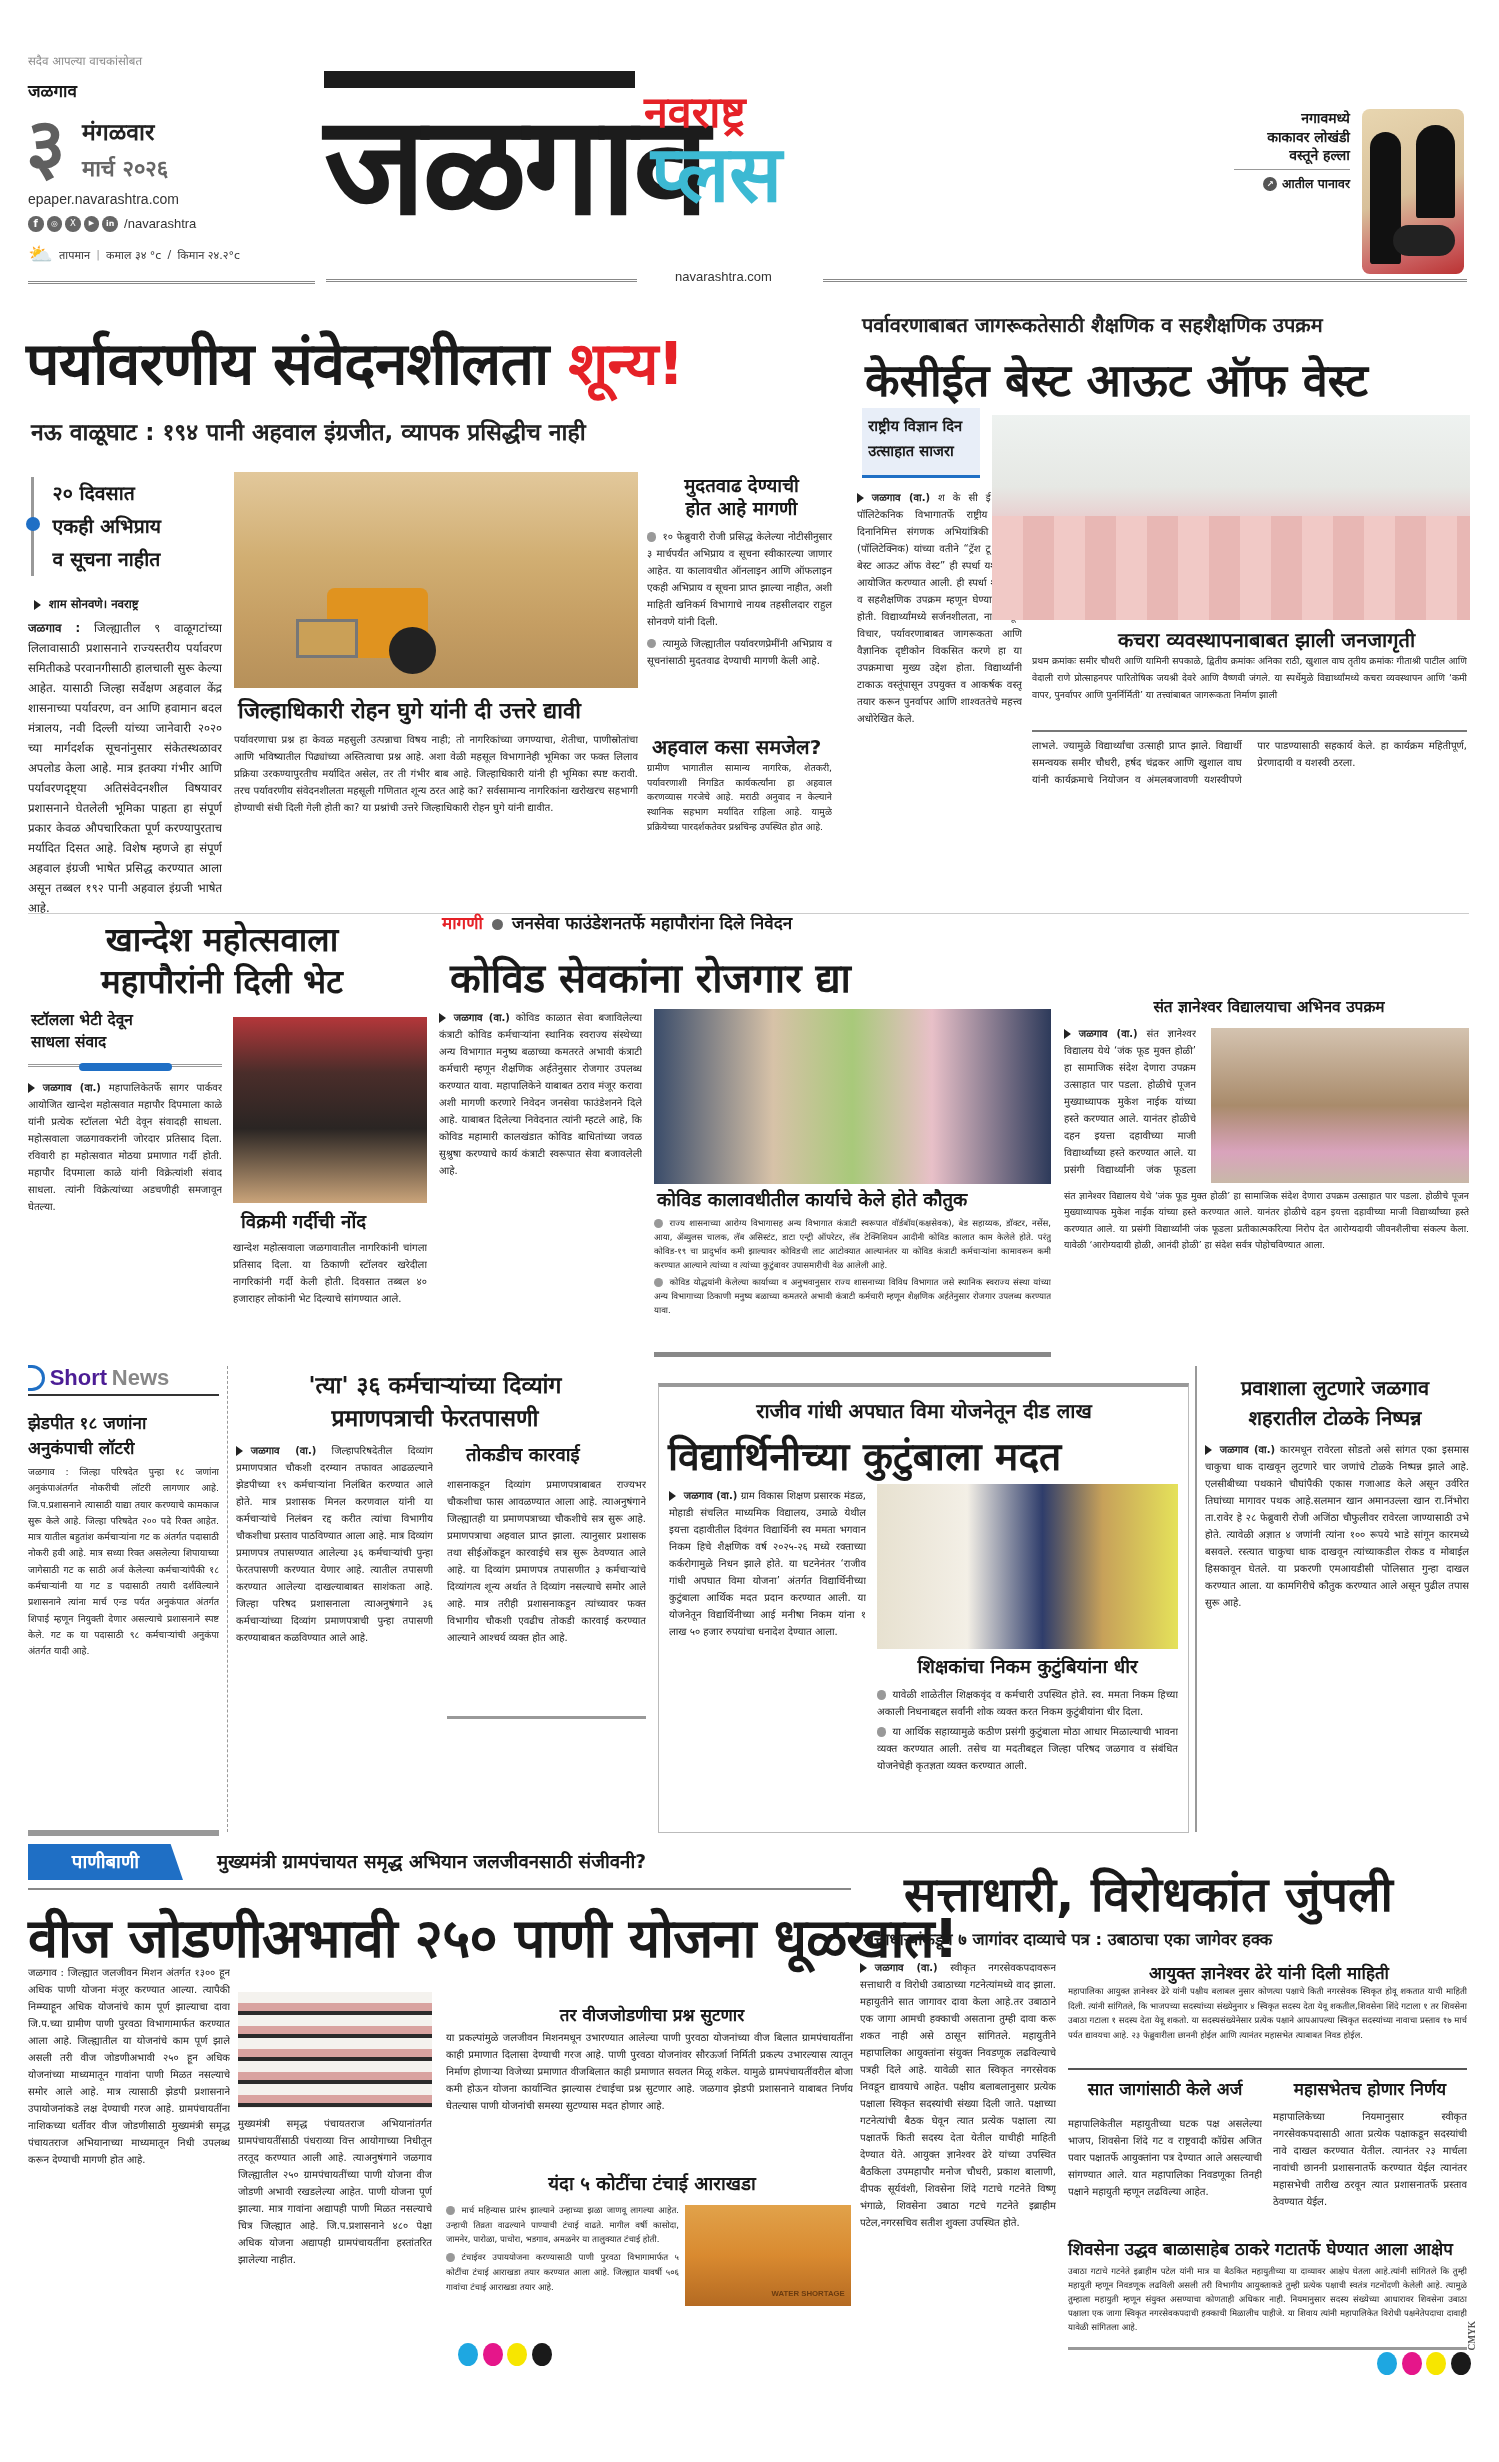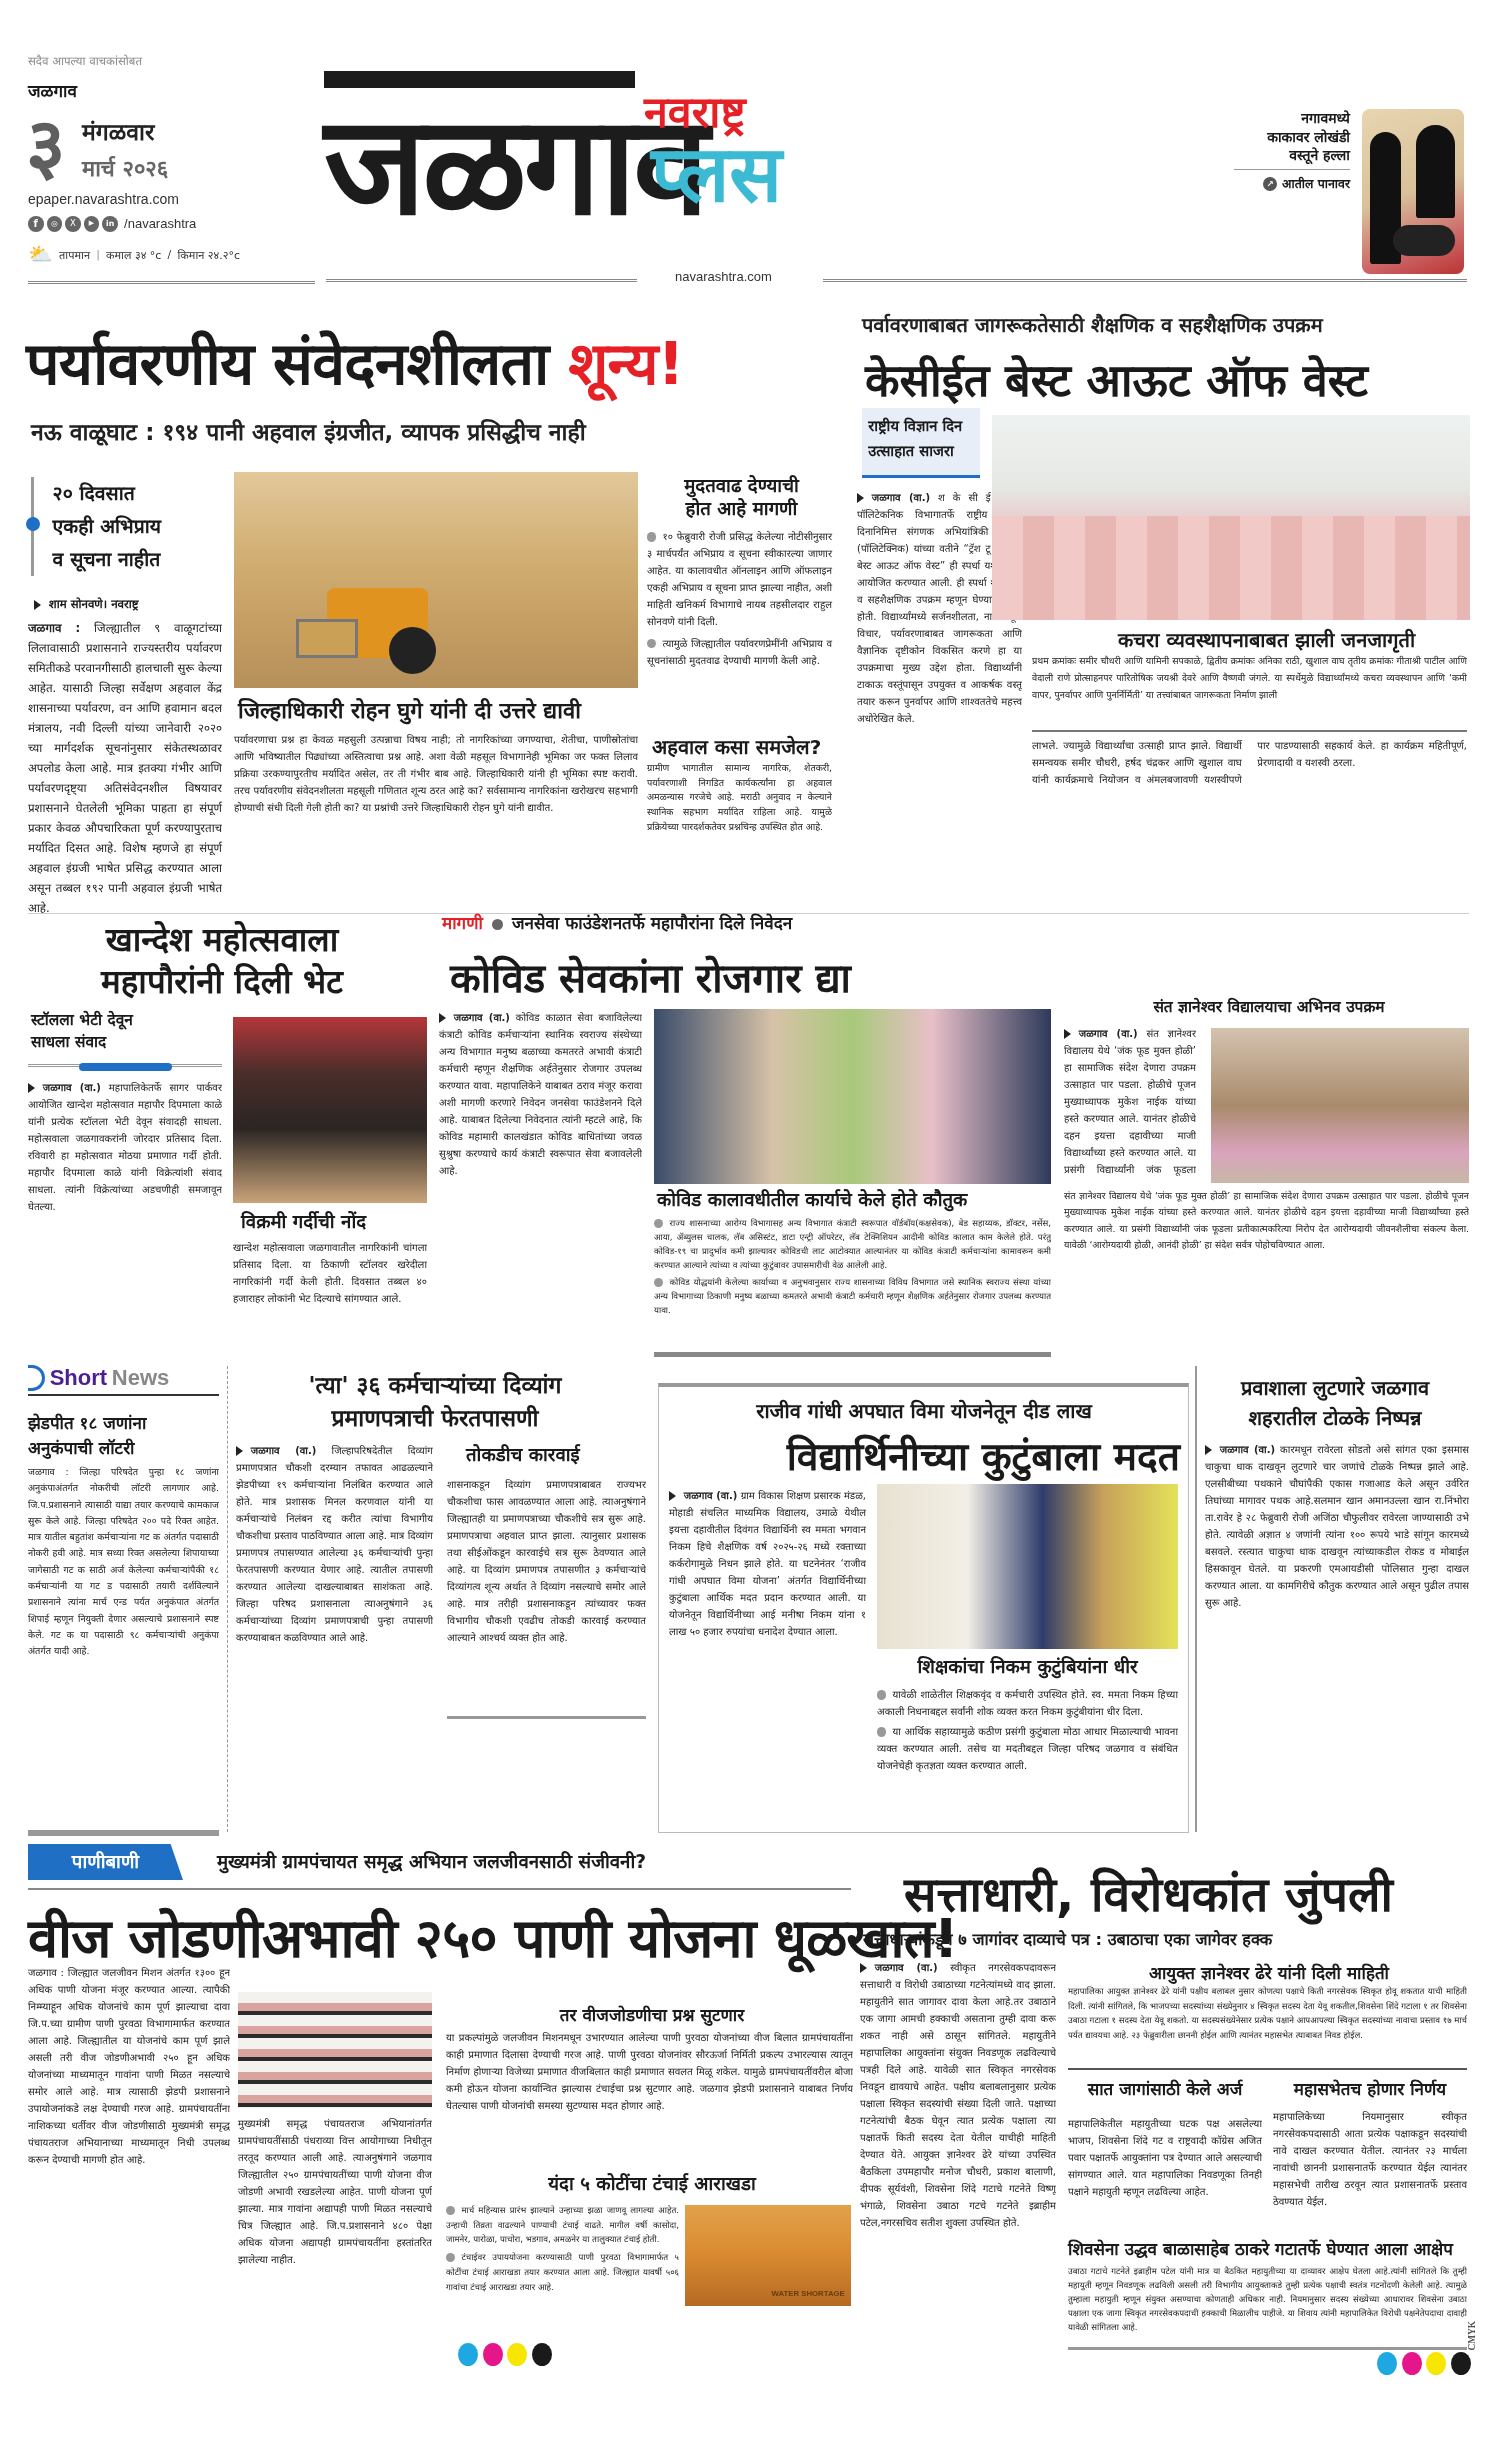--- a/index.html
+++ b/index.html
@@ -89,21 +89,21 @@
 
 <div class="abs" style="left:652px;top:474px;width:179px;text-align:center">
   <div style="font-size:18.6px;font-weight:bold;line-height:23px">मुदतवाढ देण्याची</div>
   <div style="font-size:18.6px;font-weight:bold;line-height:23px">होत आहे मागणी</div>
 </div>
 <div class="abs body-text sm" style="left:647px;top:528px;width:185px">
   <p style="margin-bottom:4.7px"><span class="dot"></span><span>१० फेब्रुवारी रोजी प्रसिद्ध केलेल्या नोटीसीनुसार ३ मार्चपर्यंत अभिप्राय व सूचना स्वीकारल्या जाणार आहेत. या कालावधीत ऑनलाइन आणि ऑफलाइन एकही अभिप्राय व सूचना प्राप्त झाल्या नाहीत, अशी माहिती खनिकर्म विभागाचे नायब तहसीलदार राहुल सोनवणे यांनी दिली.</span></p>
   <p><span class="dot"></span><span>त्यामुळे जिल्ह्यातील पर्यावरणप्रेमींनी अभिप्राय व सूचनांसाठी मुदतवाढ देण्याची मागणी केली आहे.</span></p>
 </div>
 <div class="abs" style="left:652px;top:733px;font-size:20px;font-weight:bold">अहवाल कसा समजेल?</div>
-<div class="abs body-text sm" style="left:647px;top:761px;width:185px;height:132px;overflow:hidden;font-size:9.3px;line-height:14.7px">ग्रामीण भागातील सामान्य नागरिक, शेतकरी, पर्यावरणाशी निगडित कार्यकर्त्यांना हा अहवाल अमळन्यास गरजेचे आहे. मराठी अनुवाद न केल्याने स्थानिक सहभाग मर्यादित राहिला आहे. यामुळे प्रक्रियेच्या पारदर्शकतेवर प्रश्नचिन्ह उपस्थित होत आहे.</div>
+<div class="abs body-text sm" style="left:647px;top:761px;width:185px;height:132px;overflow:hidden;font-size:9.3px;line-height:14.7px">ग्रामीण भागातील सामान्य नागरिक, शेतकरी, पर्यावरणाशी निगडित कार्यकर्त्यांना हा अहवाल करणव्यास गरजेचे आहे. मराठी अनुवाद न केल्याने स्थानिक सहभाग मर्यादित राहिला आहे. यामुळे प्रक्रियेच्या पारदर्शकतेवर प्रश्नचिन्ह उपस्थित होत आहे.</div>
 
 <div class="abs" style="left:862px;top:311px;font-size:20px;font-weight:bold;white-space:nowrap;color:#222">पर्वावरणाबाबत जागरूकतेसाठी शैक्षणिक व सहशैक्षणिक उपक्रम</div>
 <div class="abs" style="left:865px;top:348px;font-size:45px;font-weight:bold;white-space:nowrap">केसीईत बेस्ट आऊट ऑफ वेस्ट</div>
 <div class="abs" style="left:862px;top:408px;width:118px;height:70px;background:#e8eef8;border-bottom:3.1px solid #1f6fc5;padding:4.7px 6.2px">
   <div style="font-size:14.7px;font-weight:bold;line-height:25px">राष्ट्रीय विज्ञान दिन</div>
   <div style="font-size:14.7px;font-weight:bold;line-height:25px">उत्साहात साजरा</div>
 </div>
 <div class="abs body-text sm" style="left:857px;top:489px;width:165px;height:416px;overflow:hidden"><span class="tri"></span><b>जळगाव (वा.)</b> <span>श के सी ई संस्थेचे पॉलिटेकनिक विभागातर्फे राष्ट्रीय विज्ञान दिनानिमित्त संगणक अभियांत्रिकी विभाग (पॉलिटेक्निक) यांच्या वतीने “ट्रॅश टू ट्रेझर – बेस्ट आऊट ऑफ वेस्ट” ही स्पर्धा यशस्वीपणे आयोजित करण्यात आली. ही स्पर्धा शैक्षणिक व सहशैक्षणिक उपक्रम म्हणून घेण्यात आली होती. विद्यार्थ्यांमध्ये सर्जनशीलता, नाविन्यपूर्ण विचार, पर्यावरणाबाबत जागरूकता आणि वैज्ञानिक दृष्टीकोन विकसित करणे हा या उपक्रमाचा मुख्य उद्देश होता. विद्यार्थ्यांनी टाकाऊ वस्तूंपासून उपयुक्त व आकर्षक वस्तू तयार करून पुनर्वापर आणि शाश्वततेचे महत्त्व अधोरेखित केले.</span></div>
 <div class="abs img" style="left:992px;top:415px;width:478px;height:205px;background:linear-gradient(180deg,#eef2f0 0%,#e6e8e4 35%,#e9c7c9 55%,#d6a8ac 80%,#6a5a7a 100%)">
   <div style="position:absolute;left:0;right:0;top:101px;height:104px;background:repeating-linear-gradient(90deg,#f1c9c6 0 31px,#e8b7b4 31px 62px)"></div>
@@ -170,21 +170,21 @@
   <div style="font-size:23px;font-weight:bold;line-height:33px">'त्या' ३६ कर्मचाऱ्यांच्या दिव्यांग</div>
   <div style="font-size:23px;font-weight:bold;line-height:33px">प्रमाणपत्राची फेरतपासणी</div>
 </div>
 <div class="abs body-text sm" style="left:236px;top:1442px;width:197px;height:388px;overflow:hidden"><span class="tri"></span><b>जळगाव (वा.)</b> <span>जिल्हापरिषदेतील दिव्यांग प्रमाणपत्रात चौकशी दरम्यान तफावत आढळल्याने झेडपीच्या १९ कर्मचाऱ्यांना निलंबित करण्यात आले होते. मात्र प्रशासक मिनल करणवाल यांनी या कर्मचाऱ्यांचे निलंबन रद्द करीत त्यांचा विभागीय चौकशीचा प्रस्ताव पाठविण्यात आला आहे. मात्र दिव्यांग प्रमाणपत्र तपासण्यात आलेल्या ३६ कर्मचाऱ्यांची पुन्हा फेरतपासणी करण्यात येणार आहे. त्यातील तपासणी करण्यात आलेल्या दाखल्याबाबत साशंकता आहे. जिल्हा परिषद प्रशासनाला त्याअनुषंगाने ३६ कर्मचाऱ्यांच्या दिव्यांग प्रमाणपत्राची पुन्हा तपासणी करण्याबाबत कळविण्यात आले आहे.</span></div>
 <div class="abs" style="left:466px;top:1441px;font-size:18.6px;font-weight:bold">तोकडीच कारवाई</div>
 <div class="abs body-text sm" style="left:447px;top:1476px;width:199px;height:233px;overflow:hidden">शासनाकडून दिव्यांग प्रमाणपत्राबाबत राज्यभर चौकशीचा फास आवळण्यात आला आहे. त्याअनुषंगाने जिल्ह्यातही या प्रमाणपत्राच्या चौकशीचे सत्र सुरू आहे. प्रमाणपत्राचा अहवाल प्राप्त झाला. त्यानुसार प्रशासक तथा सीईओंकडून कारवाईचे सत्र सुरू ठेवण्यात आले आहे. या दिव्यांग प्रमाणपत्र तपासणीत ३ कर्मचाऱ्यांचे दिव्यांगत्व शून्य अर्थात ते दिव्यांग नसल्याचे समोर आले आहे. मात्र तरीही प्रशासनाकडून त्यांच्यावर फक्त विभागीय चौकशी एवढीच तोकडी कारवाई करण्यात आल्याने आश्चर्य व्यक्त होत आहे.</div>
 <div class="abs rule" style="left:447px;top:1716px;width:199px;height:3.1px;background:#999"></div>
 
 <div class="abs" style="left:658px;top:1383px;width:531px;height:450px;border:1.6px solid #bbb;border-top:4.7px solid #999"></div>
 <div class="abs" style="left:668px;top:1397px;width:512px;text-align:center;font-size:20px;font-weight:bold">राजीव गांधी अपघात विमा योजनेतून दीड लाख</div>
-<div class="abs" style="left:668px;top:1428px;width:512px;text-align:right;font-size:39px;font-weight:bold;white-space:nowrap">विद्यार्थिनीच्या कुटुंबाला मदत</div>
+<div class="abs" style="left:668px;top:1428px;width:512px;text-align:left;font-size:39px;font-weight:bold;white-space:nowrap">विद्यार्थिनीच्या कुटुंबाला मदत</div>
 <div class="abs body-text sm" style="left:669px;top:1487px;width:197px;height:342px;overflow:hidden"><span class="tri"></span><b>जळगाव (वा.)</b> <span>ग्राम विकास शिक्षण प्रसारक मंडळ, मोहाडी संचलित माध्यमिक विद्यालय, उमाळे येथील इयत्ता दहावीतील दिवंगत विद्यार्थिनी स्व ममता भगवान निकम हिचे शैक्षणिक वर्ष २०२५-२६ मध्ये रक्ताच्या कर्करोगामुळे निधन झाले होते. या घटनेनंतर ‘राजीव गांधी अपघात विमा योजना’ अंतर्गत विद्यार्थिनीच्या कुटुंबाला आर्थिक मदत प्रदान करण्यात आली. या योजनेतून विद्यार्थिनीच्या आई मनीषा निकम यांना १ लाख ५० हजार रुपयांचा धनादेश देण्यात आला.</span></div>
 <div class="abs img" style="left:877px;top:1484px;width:301px;height:165px;background:linear-gradient(90deg,#e7e1d0 0%,#f3efe6 30%,#2f3d6b 55%,#c7a15a 75%,#e5e25a 100%)"></div>
 <div class="abs" style="left:877px;top:1653px;width:301px;text-align:center;font-size:18.6px;font-weight:bold;white-space:nowrap">शिक्षकांचा निकम कुटुंबियांना धीर</div>
 <div class="abs body-text sm" style="left:877px;top:1686px;width:301px;height:140px;overflow:hidden">
   <p style="margin-bottom:3.1px"><span class="dot"></span><span>यावेळी शाळेतील शिक्षकवृंद व कर्मचारी उपस्थित होते. स्व. ममता निकम हिच्या अकाली निधनाबद्दल सर्वांनी शोक व्यक्त करत निकम कुटुंबीयांना धीर दिला.</span></p>
   <p><span class="dot"></span><span>या आर्थिक सहाय्यामुळे कठीण प्रसंगी कुटुंबाला मोठा आधार मिळाल्याची भावना व्यक्त करण्यात आली. तसेच या मदतीबद्दल जिल्हा परिषद जळगाव व संबंधित योजनेचेही कृतज्ञता व्यक्त करण्यात आली.</span></p>
 </div>
 
 <div class="abs" style="left:1195px;top:1366px;width:1.6px;height:466px;background:#999"></div>
 <div class="abs" style="left:1203px;top:1374px;width:264px;text-align:center">

